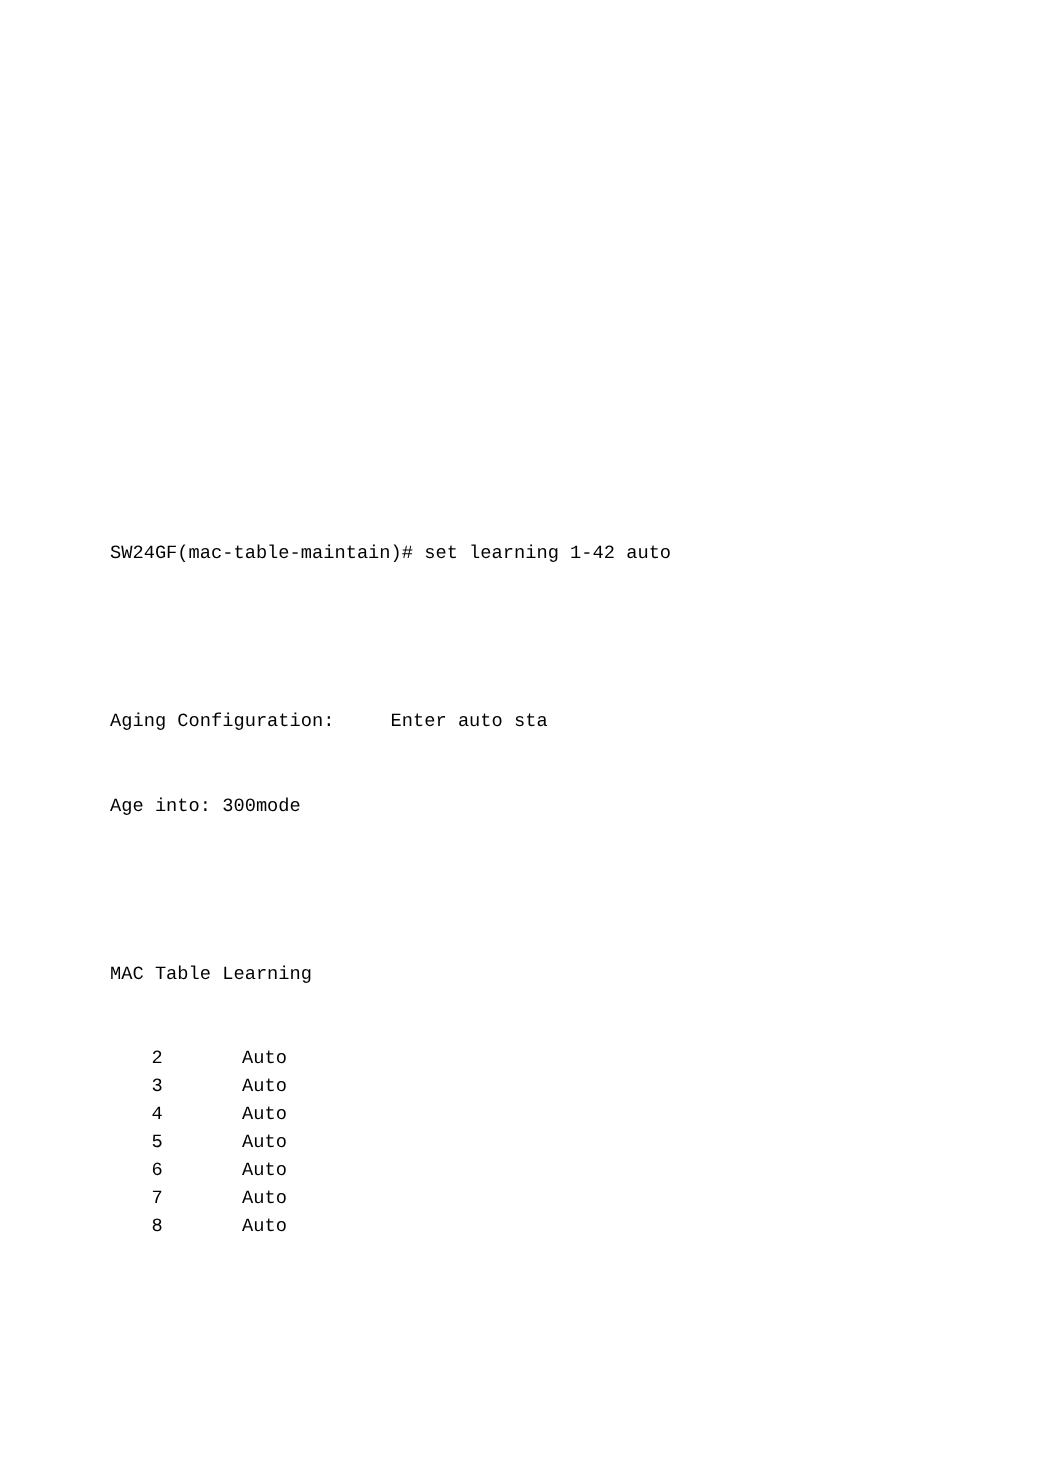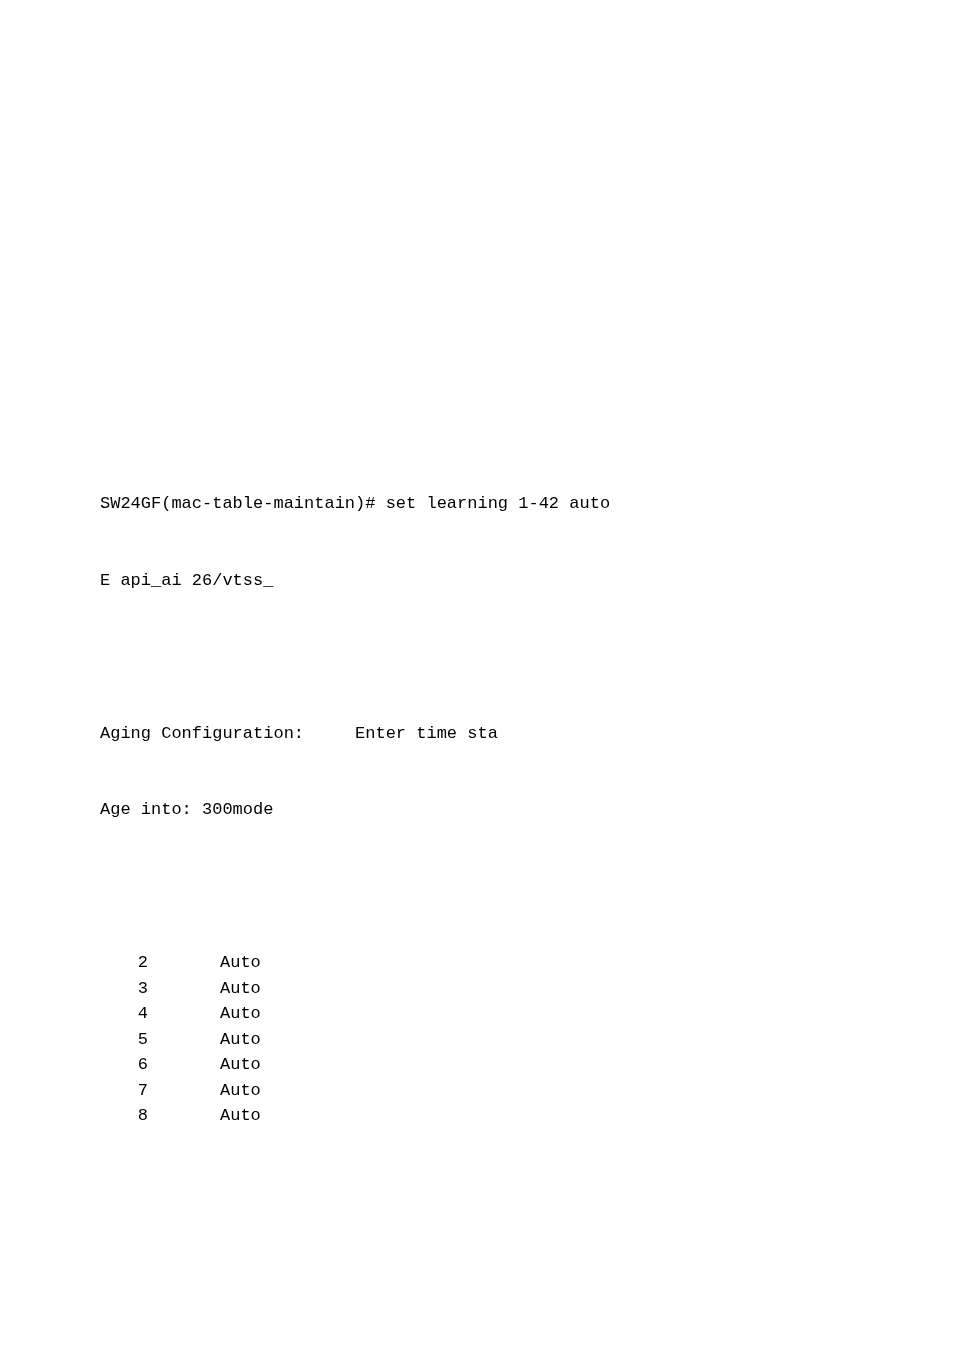--- a/index.html
+++ b/index.html
@@ -32,19 +32,19 @@
     }
     .mode-col {
       padding-left: 72px;
     }
   </style>
 </head>
 <body>
 
 <div class="terminal-output">
   <span class="line">SW24GF(mac-table-maintain)# set learning 1-42 auto</span>
-  <span class="line">E api_ai 26/vtss_</span>
   <span class="line"></span>
-  <span class="line">Aging Configuration:     Enter time sta</span>
+  <span class="line">Aging Configuration:     Enter auto sta</span>
   <span class="line">Age into: 300mode</span>
   <span class="line"></span>
+  <span class="line">MAC Table Learning</span>
   <div id="table-body"><div class="table-row"><span class="port-col">2</span><span class="mode-col">Auto</span></div><div class="table-row"><span class="port-col">3</span><span class="mode-col">Auto</span></div><div class="table-row"><span class="port-col">4</span><span class="mode-col">Auto</span></div><div class="table-row"><span class="port-col">5</span><span class="mode-col">Auto</span></div><div class="table-row"><span class="port-col">6</span><span class="mode-col">Auto</span></div><div class="table-row"><span class="port-col">7</span><span class="mode-col">Auto</span></div><div class="table-row"><span class="port-col">8</span><span class="mode-col">Auto</span></div></div>
 </div>
 
 </body></html>

